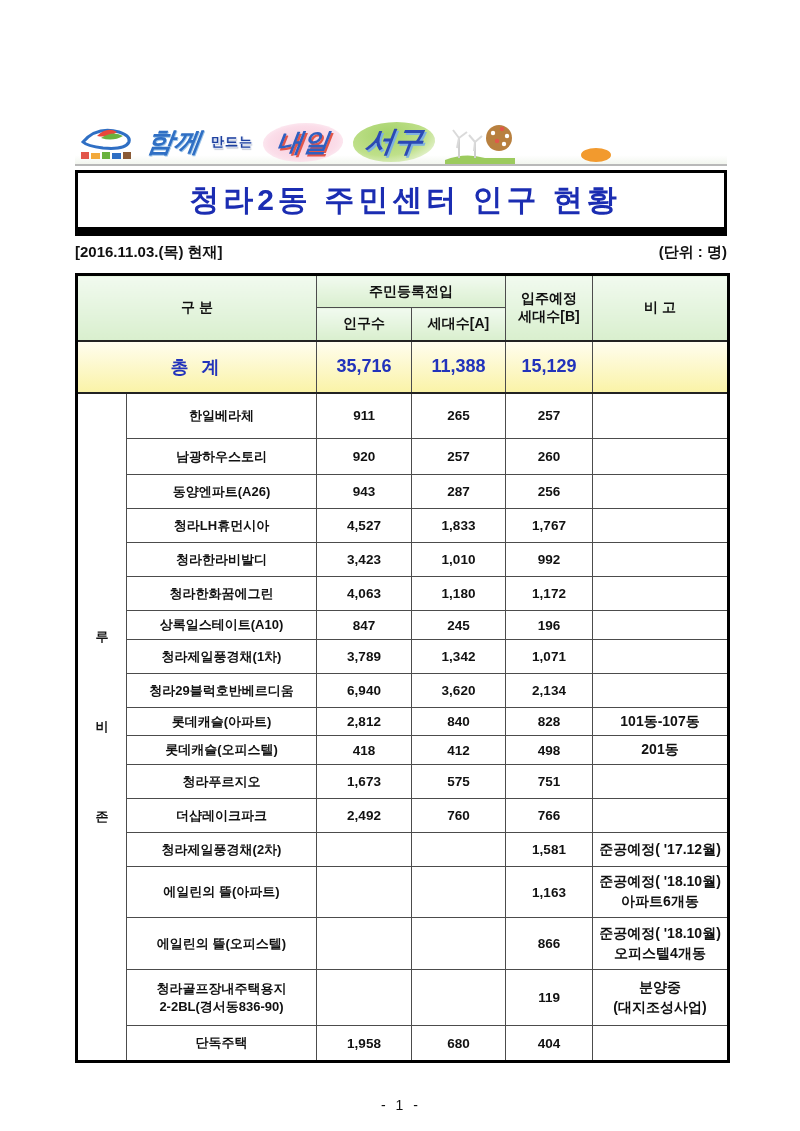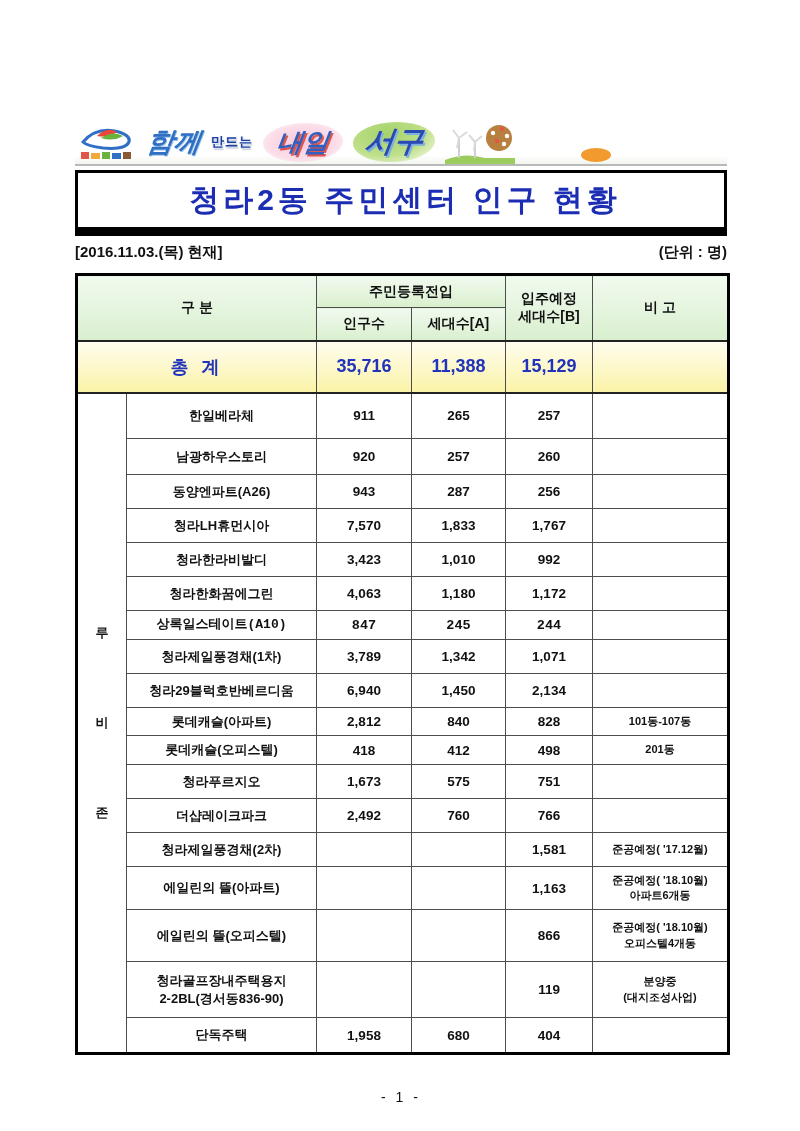--- a/index.html
+++ b/index.html
@@ -36,32 +36,32 @@
   .pre { white-space:pre-line; line-height:1.25; }
 
   tr.total-row { height:52px; background:linear-gradient(180deg,#fffdf0 0%,var(--total-bg,#faf3a6) 100%);margin-top:32px; }
   tr.total-row td { border-top:2.5px solid #222; border-bottom:2.5px solid #222;
                     font-size:18px; font-weight:bold; color:var(--total-blue,#2233bb); }
   tr.total-row td:first-child { letter-spacing:4px; }
 
   #rows tr { height:34px; }
   #rows tr:nth-child(1) { height:46px; }
   #rows tr:nth-child(2) { height:36px; }
-  #rows tr:nth-child(7) { height:29px;font-family:Liberation Mono, monospace; }
+  #rows tr:nth-child(7) { height:29px; }
   #rows tr:nth-child(10){ height:28px; }
   #rows tr:nth-child(11){ height:29px; }
-  #rows tr:nth-child(15){ height:43px; }
+  #rows tr:nth-child(15){ height:51px; }
   #rows tr:nth-child(16){ height:52px; }
   #rows tr:nth-child(17){ height:56px; }
   #rows tr:nth-child(18){ height:36px;margin-left:16px; }
 
   #rows td { font-size:13px; font-weight:bold; }
   #rows td.name { white-space:pre-line; line-height:1.35; }
   #rows td.population, #rows td.households_a, #rows td.households_b { font-size:13.5px; }
-  #rows td.note { font-size:11px; white-space:pre-line; line-height:1.4; }
+  #rows td.note { font-size:14px; white-space:pre-line; line-height:1.4; }
   td.zone-cell { display:table-cell; font-size:14px; font-weight:bold; }
   td.zone-cell .zstack { display:flex; flex-direction:column; align-items:center; justify-content:center; gap:72px; height:100%; }
 
   
   .footer { width:652px; text-align:center; margin-top:34px; font-size:14px; letter-spacing:3px; }
 </style>
 </head>
 <body>
 
 <div class="page">
@@ -161,21 +161,21 @@
         </tr>
         <tr>
           <td class="name">동양엔파트(A26)</td>
           <td class="population">943</td>
           <td class="households_a">287</td>
           <td class="households_b">256</td>
           <td class="note"></td>
         </tr>
         <tr>
           <td class="name">청라LH휴먼시아</td>
-          <td class="population">7,570</td>
+          <td class="population">4,527</td>
           <td class="households_a">1,833</td>
           <td class="households_b">1,767</td>
           <td class="note"></td>
         </tr>
         <tr>
           <td class="name">청라한라비발디</td>
           <td class="population">3,423</td>
           <td class="households_a">1,010</td>
           <td class="households_b">992</td>
           <td class="note"></td>
@@ -184,34 +184,34 @@
           <td class="name">청라한화꿈에그린</td>
           <td class="population">4,063</td>
           <td class="households_a">1,180</td>
           <td class="households_b">1,172</td>
           <td class="note"></td>
         </tr>
         <tr>
           <td class="name">상록일스테이트(A10)</td>
           <td class="population">847</td>
           <td class="households_a">245</td>
-          <td class="households_b">244</td>
+          <td class="households_b">196</td>
           <td class="note"></td>
         </tr>
         <tr>
           <td class="name">청라제일풍경채(1차)</td>
           <td class="population">3,789</td>
           <td class="households_a">1,342</td>
           <td class="households_b">1,071</td>
           <td class="note"></td>
         </tr>
         <tr>
           <td class="name">청라29블럭호반베르디움</td>
           <td class="population">6,940</td>
-          <td class="households_a">1,450</td>
+          <td class="households_a">3,620</td>
           <td class="households_b">2,134</td>
           <td class="note"></td>
         </tr>
         <tr>
           <td class="name">롯데캐슬(아파트)</td>
           <td class="population">2,812</td>
           <td class="households_a">840</td>
           <td class="households_b">828</td>
           <td class="note">101동-107동</td>
         </tr>

